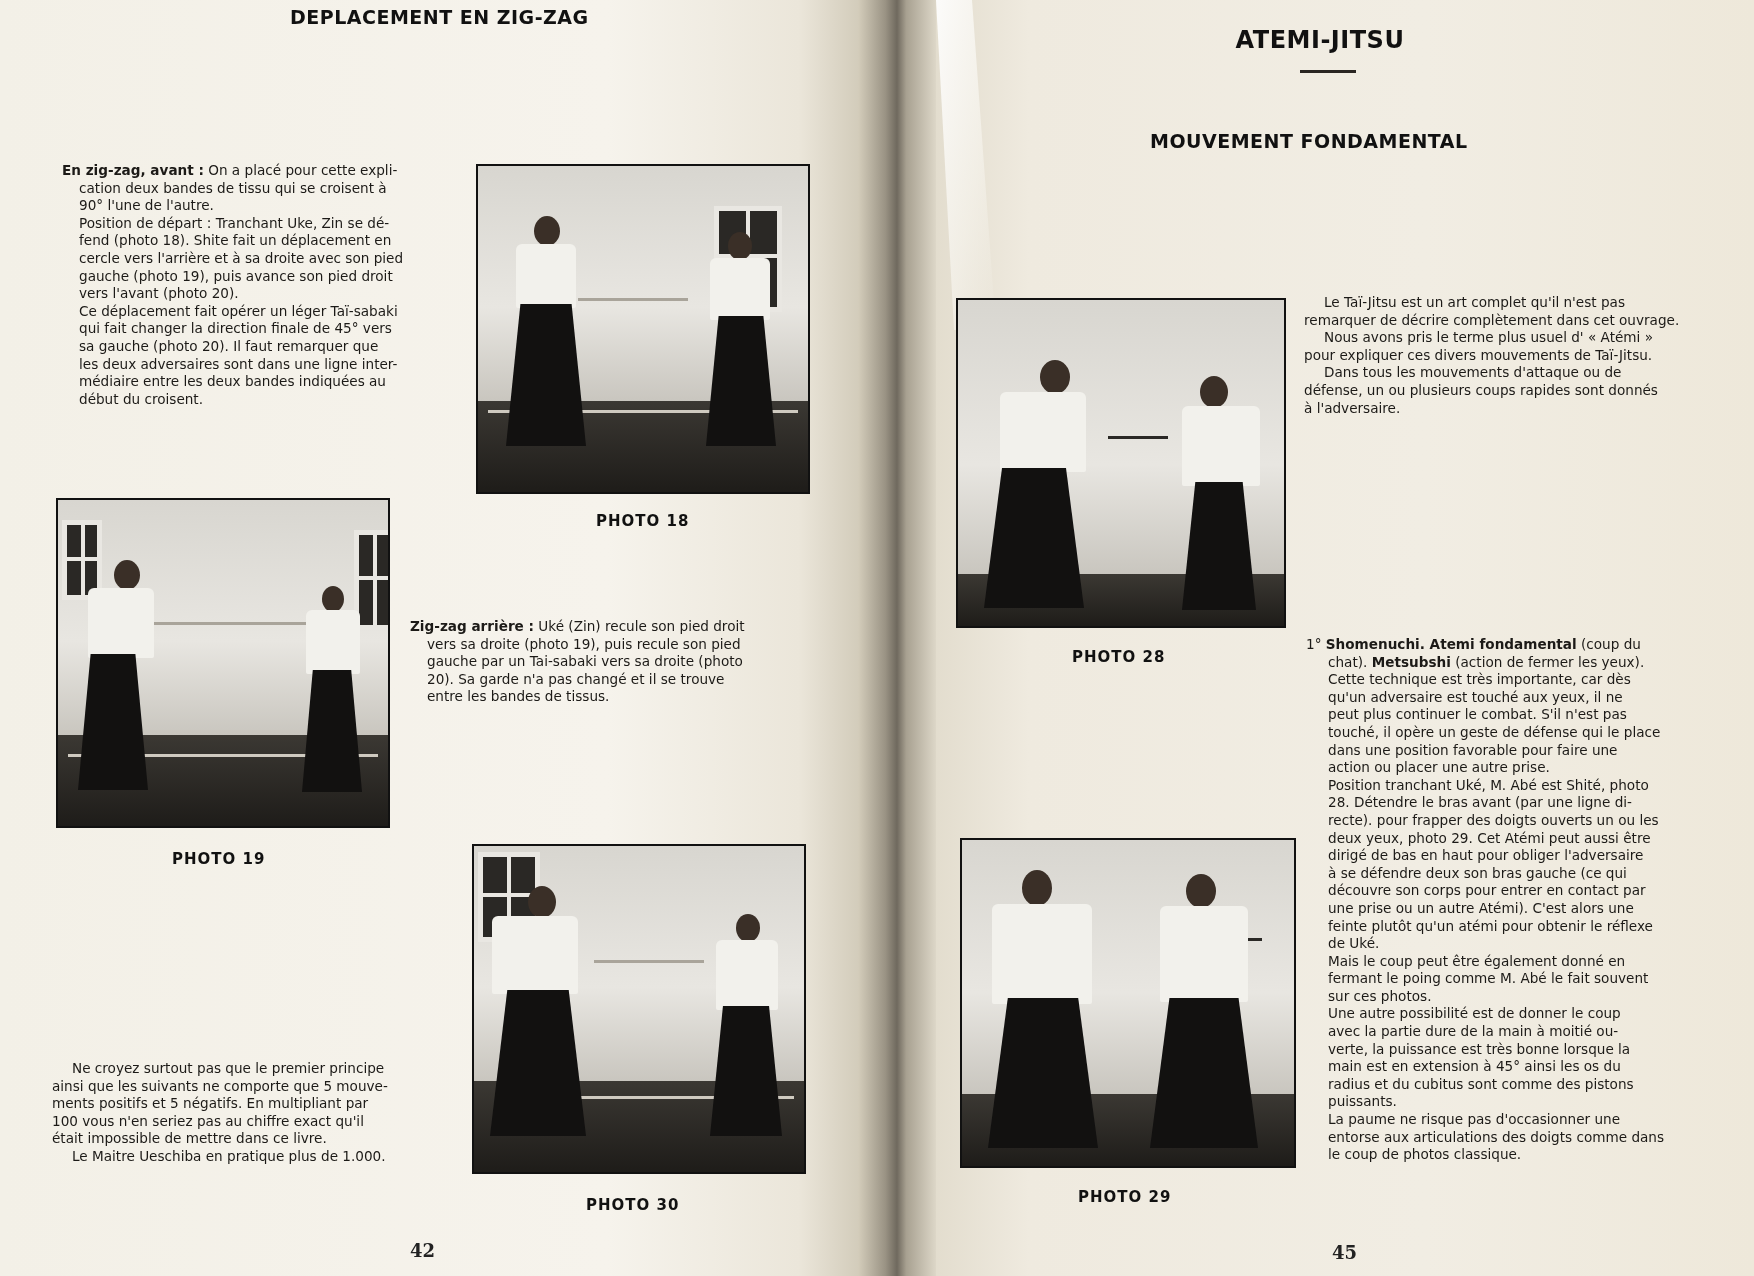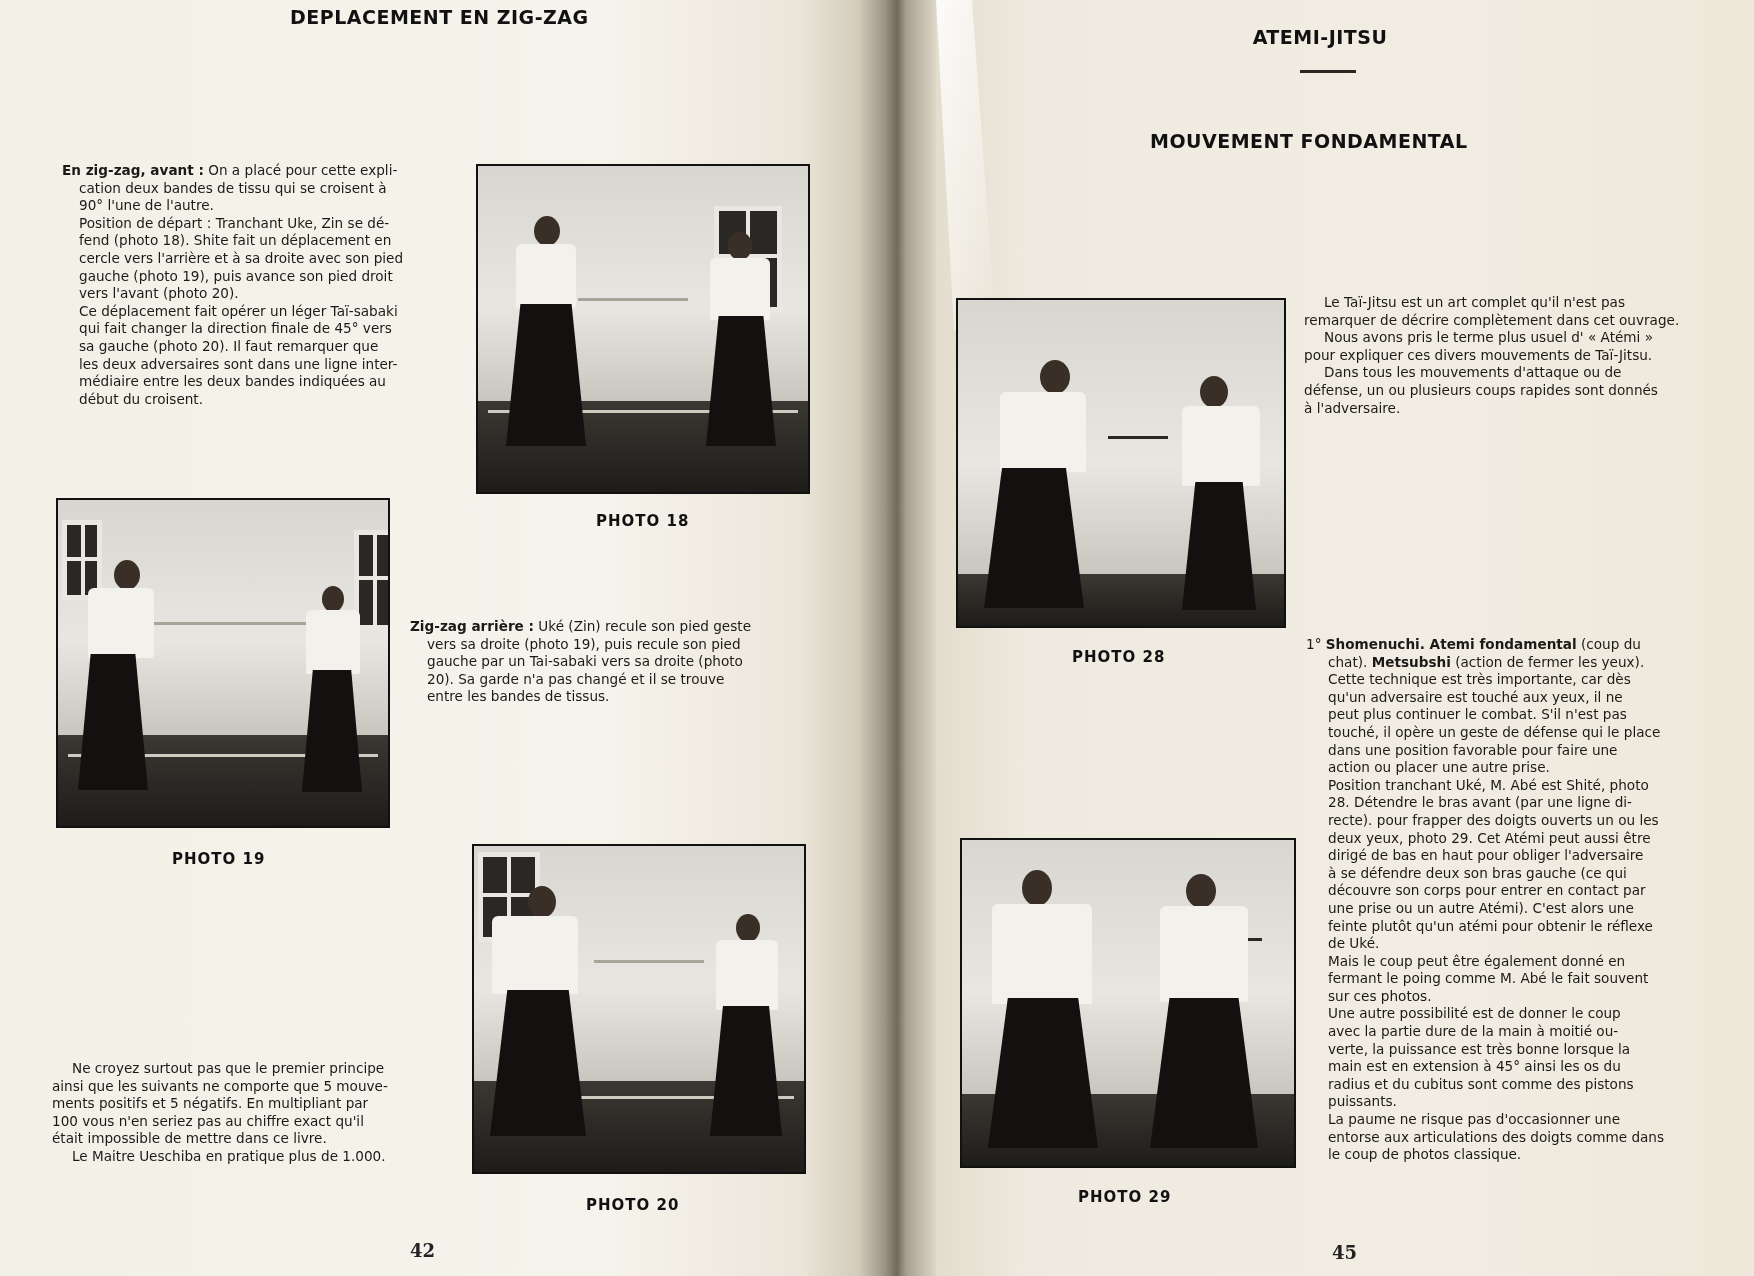--- a/index.html
+++ b/index.html
@@ -5,21 +5,21 @@
   html,body{margin:0;padding:0;}
   body{width:1754px;height:1276px;position:relative;overflow:hidden;background:#e9e4d8;font-family:"DejaVu Sans","Liberation Sans",sans-serif;color:#1e1b18;}
   .page{position:absolute;top:0;height:1276px;}
   .page-left{left:0;width:868px;background:linear-gradient(90deg,#f3f0e7 0%,#f6f3ec 70%,#ebe6da 92%,#cfc8b6 100%);}
   .gutter{position:absolute;left:858px;top:0;width:78px;height:1276px;background:linear-gradient(90deg,#d4cdbb 0%,#9a9384 35%,#6f695e 50%,#a8a191 62%,#ddd7c8 100%);}
   .page-right{left:930px;width:824px;background:linear-gradient(90deg,#e2dccd 0%,#efeadf 12%,#f1ede3 60%,#eee8da 100%);}
   .tear{position:absolute;left:936px;top:0;width:60px;height:330px;background:linear-gradient(100deg,rgba(255,255,255,0.9) 0%,rgba(248,246,240,0.6) 60%,transparent 100%);clip-path:polygon(0 0,60% 0,100% 100%,30% 100%);}
   .abs{position:absolute;}
   .heading{font-family:"DejaVu Sans","Liberation Sans",sans-serif;font-weight:bold;letter-spacing:0.5px;color:#111;}
   .chapter-title{left:290px;top:6px;width:310px;font-size:19px;text-align:left;}
-  .section-title{left:1200px;top:26px;width:240px;font-size:19px;text-align:center;}
+  .section-title{left:1200px;top:26px;width:240px;font-size:24px;text-align:center;}
   .rule{left:1300px;top:70px;width:56px;height:3px;background:#2a2622;}
   .subsection-title{left:1150px;top:130px;width:360px;font-size:19px;text-align:left;}
   .para{font-size:13.6px;line-height:17.6px;text-align:justify;color:#1c1a17;}
   .para p{margin:0;}
   .para b{font-weight:bold;}
   .caption{font-weight:bold;font-size:15px;letter-spacing:1px;color:#111;}
   .page-num{font-family:"DejaVu Serif","Liberation Serif",serif;font-weight:bold;font-size:18px;color:#222;}
   .photo{position:absolute;border:2px solid #111;background:#2b2925;overflow:hidden;}
   .photo .wall{position:absolute;left:0;right:0;top:0;height:72%;background:linear-gradient(180deg,#d8d6d0 0%,#e8e6e1 60%,#c9c6bf 100%);}
   .photo .floor{position:absolute;left:0;right:0;bottom:0;height:28%;background:linear-gradient(180deg,#3b3833 0%,#1e1c19 100%);}
@@ -93,21 +93,21 @@
   </div>
   <div class="fig" style="left:230px;top:86px;width:80px;height:214px;">
     <div class="head" style="left:34px;top:0;width:22px;height:26px;"></div>
     <div class="gi" style="left:18px;top:24px;width:54px;height:64px;"></div>
     <div class="hakama" style="left:14px;top:84px;width:60px;height:122px;"></div>
   </div>
 </div>
 <div class="abs caption" style="left:172px;top:850px;">PHOTO 19</div>
 
 <div class="abs para" style="left:410px;top:618px;width:396px;">
-  <p><b>Zig-zag arrière :</b> <span>Uké (Zin) recule son pied geste</span></p>
+  <p><b>Zig-zag arrière :</b> <span>Uké (Zin) recule son pied droit</span></p>
   <p style="padding-left:17px"><span>vers sa droite (photo 19), puis recule son pied</span></p>
   <p style="padding-left:17px"><span>gauche par un Tai-sabaki vers sa droite (photo</span></p>
   <p style="padding-left:17px"><span>20). Sa garde n'a pas changé et il se trouve</span></p>
   <p style="padding-left:17px"><span>entre les bandes de tissus.</span></p>
 </div>
 
 <div class="photo" style="left:472px;top:844px;width:330px;height:326px;">
   <div class="wall"></div>
     <div class="floor"></div>
   <div class="window" style="left:4px;top:6px;width:52px;height:80px;"></div>
@@ -117,21 +117,21 @@
     <div class="head" style="left:44px;top:0;width:28px;height:32px;"></div>
     <div class="gi" style="left:8px;top:30px;width:86px;height:78px;"></div>
     <div class="hakama" style="left:6px;top:104px;width:96px;height:146px;"></div>
   </div>
   <div class="fig" style="left:222px;top:68px;width:90px;height:232px;">
     <div class="head" style="left:40px;top:0;width:24px;height:28px;"></div>
     <div class="gi" style="left:20px;top:26px;width:62px;height:70px;"></div>
     <div class="hakama" style="left:14px;top:92px;width:72px;height:130px;"></div>
   </div>
 </div>
-<div class="abs caption" style="left:586px;top:1196px;">PHOTO 20</div>
+<div class="abs caption" style="left:586px;top:1196px;">PHOTO 30</div>
 
 <div class="abs para" style="left:52px;top:1060px;width:398px;">
   <p style="text-indent:20px"><span>Ne croyez surtout pas que le premier principe</span></p>
   <p><span>ainsi que les suivants ne comporte que 5 mouve-</span></p>
   <p><span>ments positifs et 5 négatifs. En multipliant par</span></p>
   <p><span>100 vous n'en seriez pas au chiffre exact qu'il</span></p>
   <p><span>était impossible de mettre dans ce livre.</span></p>
   <p style="text-indent:20px"><span>Le Maitre Ueschiba en pratique plus de 1.000.</span></p>
 </div>
 

